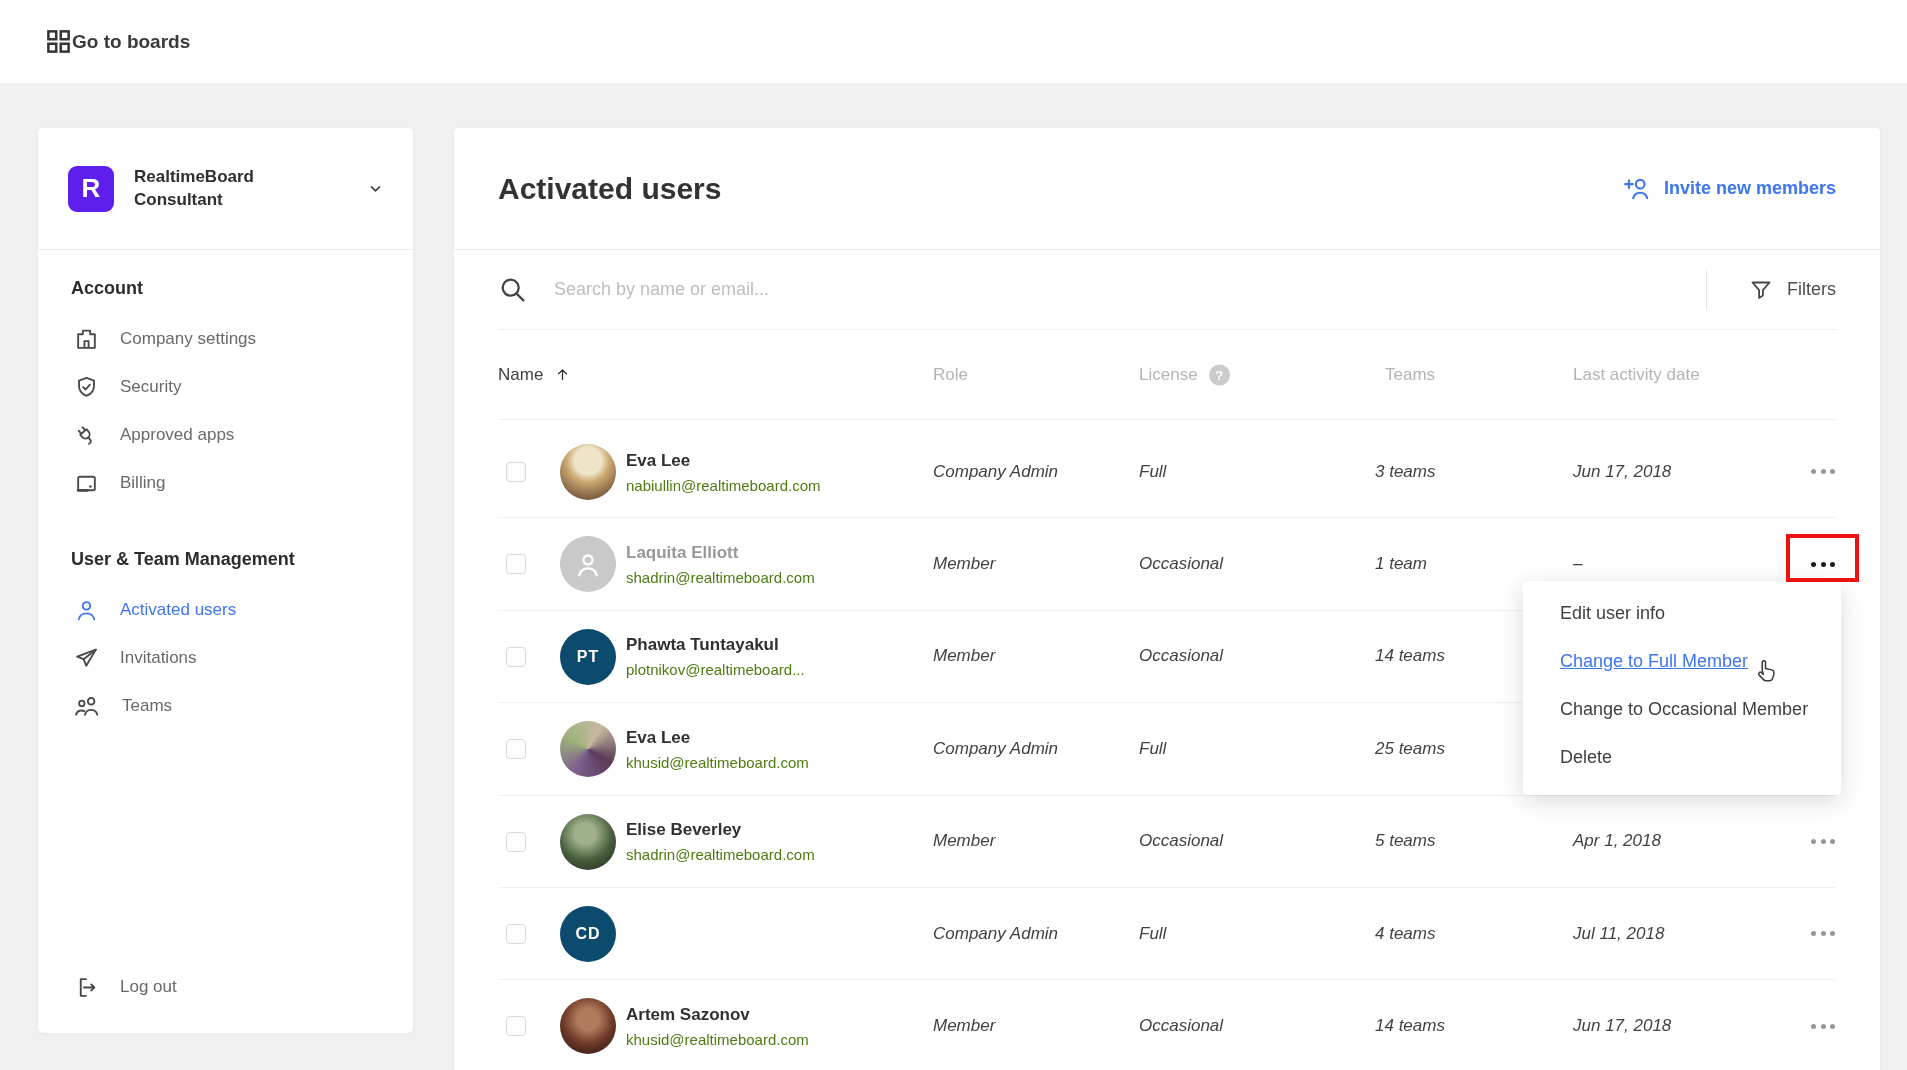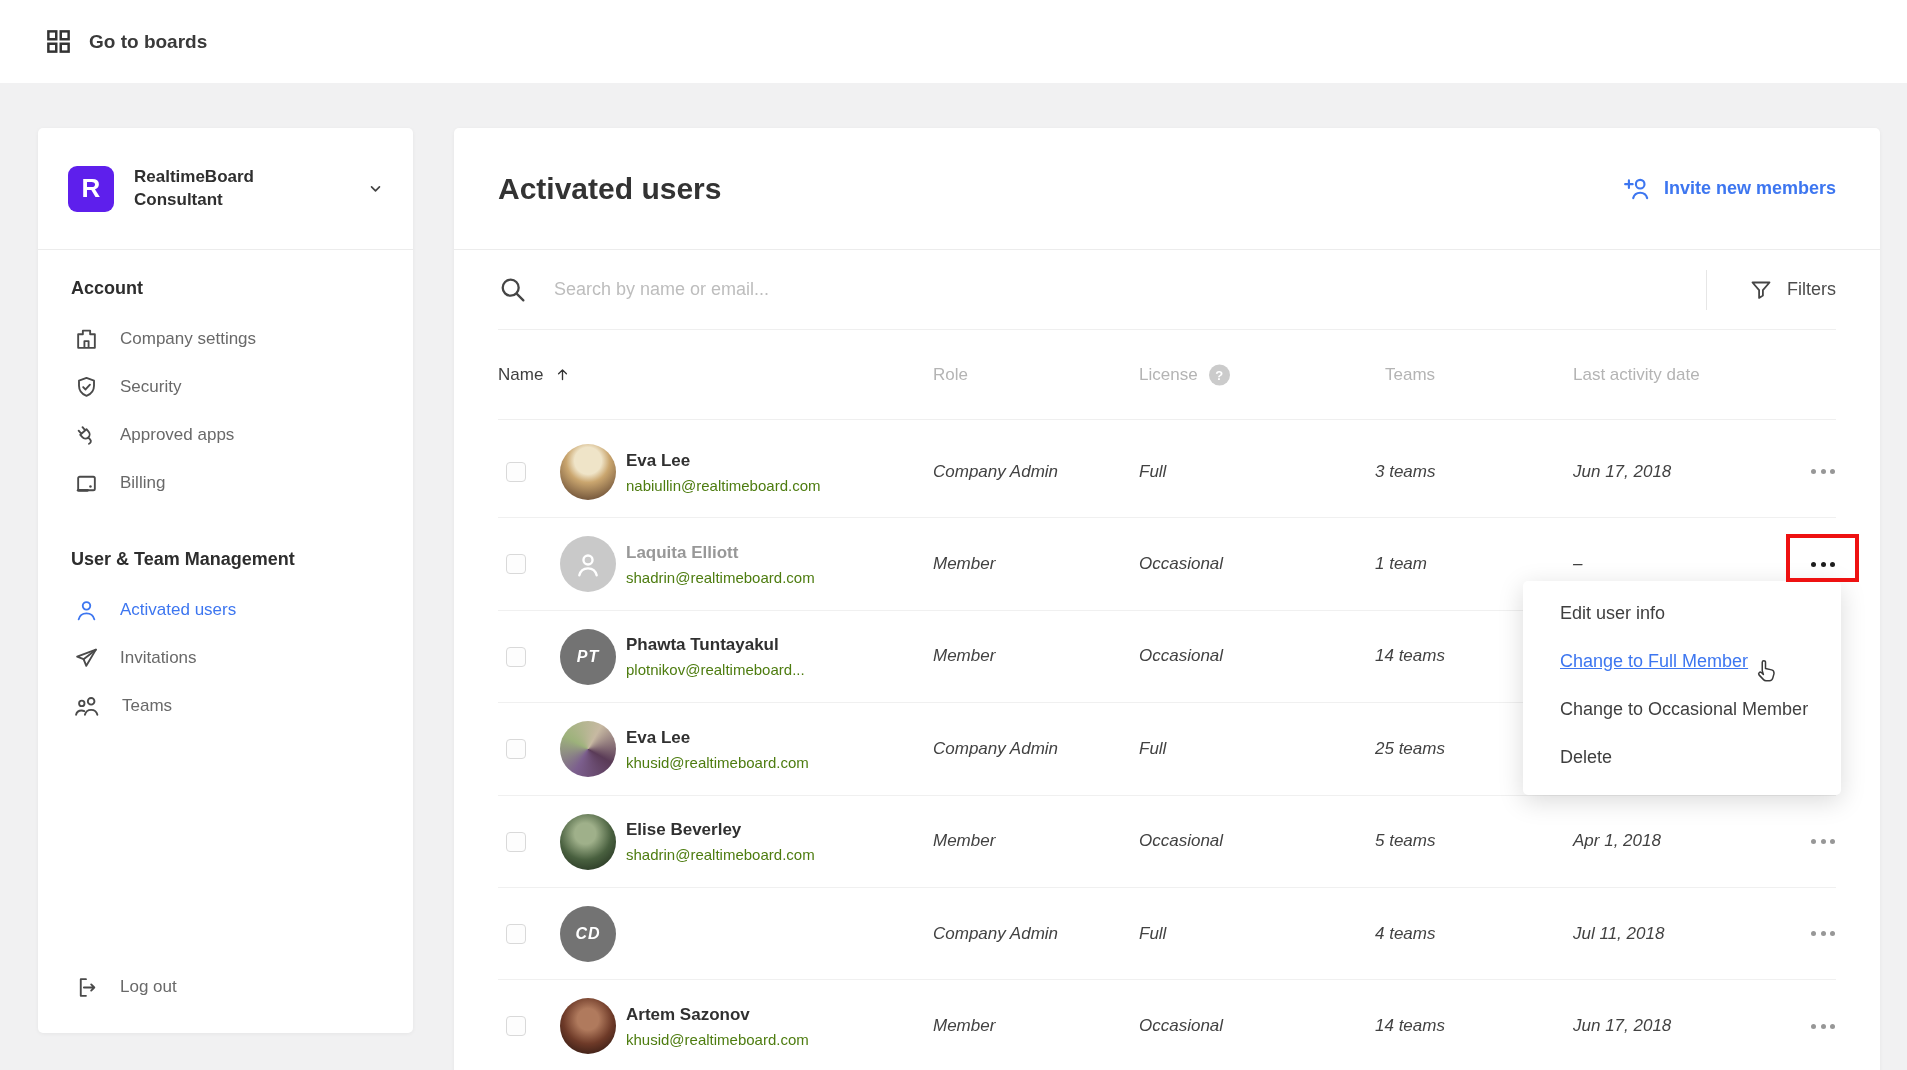--- a/index.html
+++ b/index.html
@@ -1,21 +1,21 @@
 <!DOCTYPE html>
 <html style="--accent: #3D76F0; --brand-purple: #5E1FEC; --annotation-red: #EE1111;"><head>
 <meta charset="utf-8">
 <style>
   * { margin:0; padding:0; box-sizing:border-box; }
   html,body { width:1907px; height:1070px; overflow:hidden; }
   body { background:#f1f1f2; font-family:"Liberation Sans", sans-serif; position:relative; color:#3a3a3a; }
 
   
   .topbar { position:absolute; left:0; top:0; width:1907px; height:83px; background:#fff;
-            display:flex; align-items:center; padding-left:45px; gap:17px; }
+            display:flex; align-items:center; padding-left:45px; }
   .topbar-label { font-size:19px; font-weight:bold; color:#3a3a3a; }
 
   
   .card { position:absolute; background:#fff; border-radius:5px; box-shadow:0 1px 4px rgba(0,0,0,.05); }
   .sidebar { left:38px; top:128px; width:375px; height:905px; }
   .main    { left:454px; top:128px; width:1426px; height:960px; }
 
   
   .ws-header { height:122px; display:flex; align-items:center; padding:0 28px 0 30px;
                border-bottom:1px solid #ececec; }
@@ -63,21 +63,21 @@
 
   .tbody { margin:6px 44px; }
   .trow { position:relative; height:92.4px; border-bottom:1px solid #f0f0f0; }
   .trow .cell { position:absolute; top:50%; transform:translateY(-50%); font-size:17px;
                 color:#424242; white-space:nowrap;font-style:italic; }
   .cb { position:absolute; left:8px; top:36px; width:20px; height:20px; border:1.5px solid #d9d9d9;
         border-radius:4px; background:#fdfdfd; cursor:pointer; }
   .avatar { position:absolute; left:62px; top:18px; width:56px; height:56px; border-radius:50%;
             display:flex; align-items:center; justify-content:center; overflow:hidden; }
   .av-init { color:#fff; font-size:16px; font-weight:bold; letter-spacing:1px; }
-  .av-initials { background:#737373;font-style:italic; }
+  .av-initials { background:#0c4a6e; }
   .av-placeholder { background:#c9c9c9; }
   .av-tan   { background:radial-gradient(circle at 50% 30%, #efe4c8 0 28%, #caa66f 45%, #6e5138 85%); }
   .av-swirl { background:conic-gradient(from 210deg, #7c5f8e, #9db27b, #c7b9a2, #5a3b57, #7c5f8e); }
   .av-green { background:radial-gradient(circle at 45% 35%, #9fb08a 0 22%, #49603f 55%, #23301f 90%); }
   .av-red   { background:radial-gradient(circle at 50% 38%, #b07a5d 0 24%, #6e3a28 55%, #2e1812 90%); }
   .nameblock { position:absolute; left:128px; top:50%; transform:translateY(-50%);
                display:flex; flex-direction:column; gap:6px; }
   .nm { font-size:17px; font-weight:bold; color:#303030; white-space:nowrap; }
   .nm.muted { color:#989898; }
   .em { font-size:15px; color:#4d7c0f; white-space:nowrap; }

